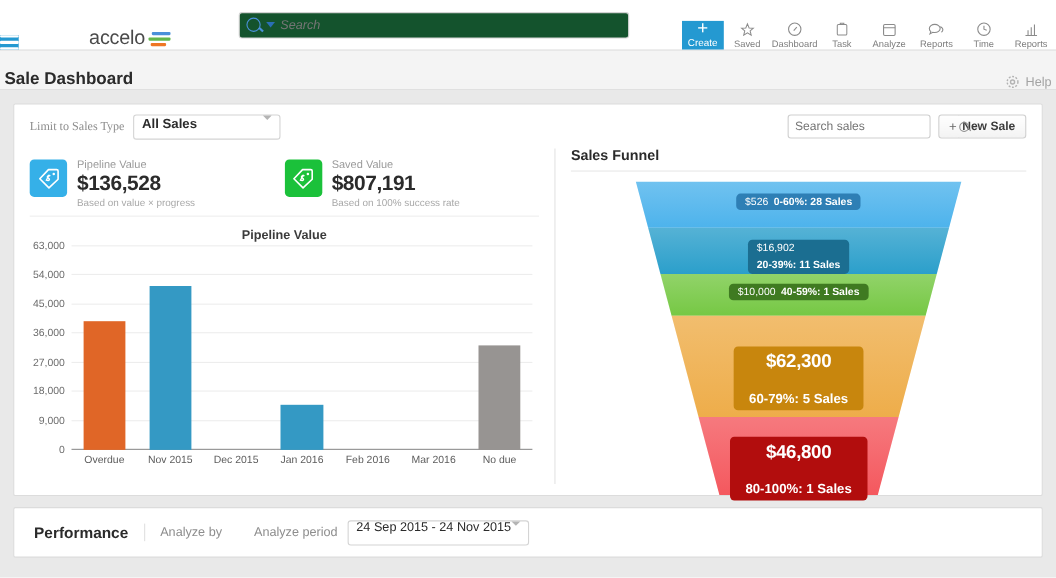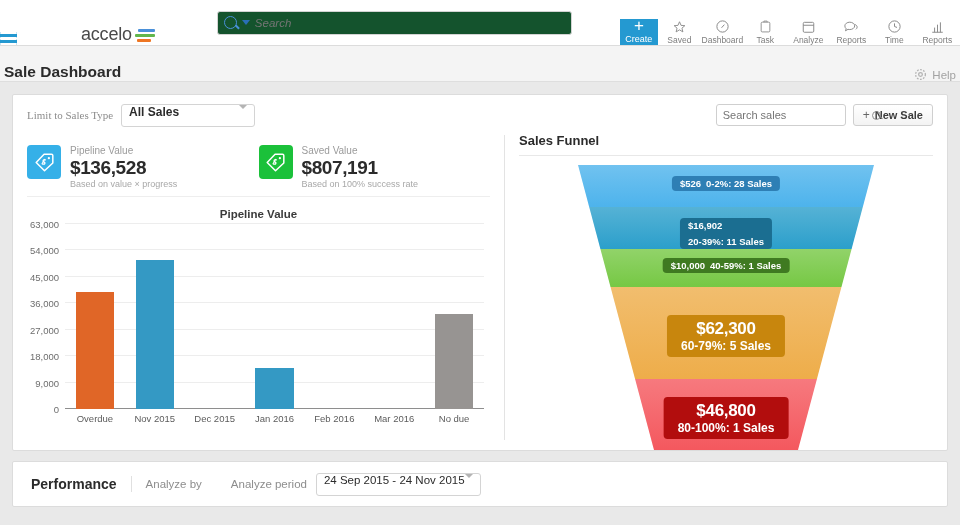--- a/index.html
+++ b/index.html
@@ -130,23 +130,23 @@
   .xlab { flex: 1; text-align: center; font-size: 9.5px; color: #5c5c5c; }
 
   
   .funnel-wrap { position: relative; height: 290px; margin-top: 9px; }
   .funnel-wrap svg { display: block; margin: 0 auto; }
   .flabel-pill {
     position: absolute; left: 50%; transform: translateX(-50%);
     border-radius: 4px; color: #fff; white-space: nowrap; display: flex;
     align-items: baseline; gap: 5px; padding: 2px 8px;
   }
-  .flabel-pill.stacked { flex-direction: column; align-items: center; gap: 0; padding: 4px 14px; }
+  .flabel-pill.stacked { flex-direction: column; align-items: center; gap: 16px; padding: 4px 14px; }
   .fp-amt { font-weight: bold; }
-  .fp-small { font-size: 9.5px; font-weight: bold; }
+  .fp-small { font-size: 9.5px; font-weight: normal; }
   .fp-big { font-size: 17px; letter-spacing: -.3px; }
   .fp-sub { font-size: 9.5px; font-weight: bold; }
   .fp-sub-big { font-size: 12px; font-weight: bold; }
 
   
   .perf { margin-top: 10px; height: 46px; display: flex; align-items: center; padding: 0 18px; gap: 0; }
   .perf-title { font-size: 14px; font-weight: bold; color: #2b2b2b; padding-right: 14px; border-right: 1px solid #e0e0e0; margin-right: 14px; }
   .perf-lbl { font-size: 11.5px; color: #8d8d8d; margin-right: 9px; }
   .perf-sel { min-width: 96px; }
   .perf-sel2 { min-width: 152px; }
@@ -428,21 +428,21 @@
               </linearGradient>
             </defs>
             <path d="M17,0 L313,0 L301.8,42 L28.19999999999999,42 Z" fill="url(#g0)"></path>
             <path d="M28.19999999999999,42 L301.8,42 L290.6,84 L39.400000000000006,84 Z" fill="url(#g1)"></path>
             <path d="M39.400000000000006,84 L290.6,84 L280.4666666666667,122 L49.53333333333333,122 Z" fill="url(#g2)"></path>
             <path d="M49.53333333333333,122 L280.4666666666667,122 L255.93333333333334,214 L74.06666666666666,214 Z" fill="url(#g3)"></path>
             <path d="M74.06666666666666,214 L255.93333333333334,214 L237,285 L93,285 Z" fill="url(#g4)"></path>
           </svg>
           <div class="flabel-pill" style="background: rgb(46, 127, 181); top: 21px; margin-top: -10px;">
             <span class="fp-amt fp-small">$526</span>
-            <span class="fp-sub">0-2%: 28 Sales</span>
+            <span class="fp-sub">0-60%: 28 Sales</span>
           </div>
           <div class="flabel-pill" style="background: rgb(27, 110, 145); top: 63px; margin-top: -10px; flex-direction: column;">
             <span class="fp-amt fp-small">$16,902</span>
             <span class="fp-sub">20-39%: 11 Sales</span>
           </div>
           <div class="flabel-pill" style="background: rgb(63, 122, 33); top: 103px; margin-top: -10px;">
             <span class="fp-amt fp-small">$10,000</span>
             <span class="fp-sub">40-59%: 1 Sales</span>
           </div>
           <div class="flabel-pill stacked" style="background: rgb(200, 134, 13); top: 168px; margin-top: -18px;">

